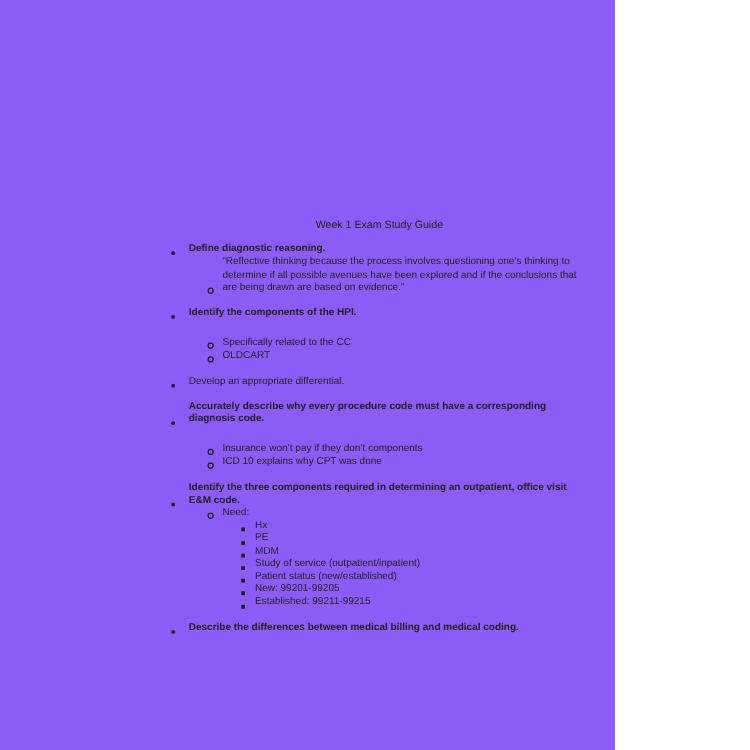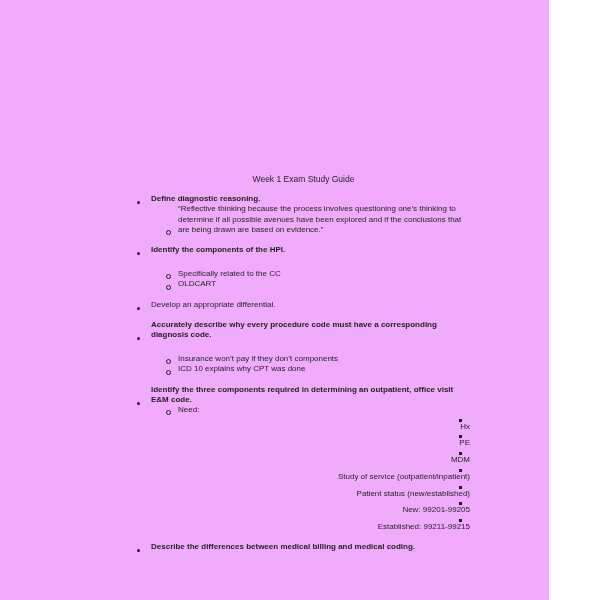--- a/index.html
+++ b/index.html
@@ -2,42 +2,42 @@
 <html><head>
 <meta charset="utf-8">
 <style>
   html,body{margin:0;padding:0;}
   body{
     width:600px;height:600px;
     background:#ffffff;
     font-family:"Liberation Sans","DejaVu Sans",sans-serif;
   }
   .stage{
-    position:relative;width:549px;height:600px;background:#f0abfc;overflow:hidden;
+    position:relative;width:492px;height:600px;background:#8b5cf6;overflow:hidden;
   }
   .doc{
     position:absolute;left:137px;top:174px;width:333px;
     font-size:8px;line-height:10.2px;color:#1f1f1f;
     -webkit-font-smoothing:antialiased;
   }
   .title{
     text-align:center;
     font-size:8.5px;
     margin-bottom:5.6px;
     white-space:nowrap;
   }
   .sec{margin-top:10px;}
   .row{display:flex;align-items:flex-end;}
   .row.bold{font-weight:bold;}
   .txt{flex:1 1 auto;}
   .mk{flex:0 0 auto;display:block;}
   .l1 .mk{width:14px;}
   .l2{padding-left:29px;}
   .l2 .mk{width:12px;}
-  .l3{padding-left:56px;flex-direction:column;}
+  .l3{padding-left:56px;}
   .l3 .mk{width:11px;}
   .mk::before{content:'';display:block;}
   .mk-disc::before{
     width:3px;height:3px;background:#1f1f1f;border-radius:50%;margin-top:3.5px;
   }
   .mk-circle::before{
     width:3px;height:3px;background:transparent;border:1px solid #1f1f1f;border-radius:50%;margin-top:3px;
   }
   .mk-square::before{
     width:3px;height:3px;background:#1f1f1f;margin-top:3.5px;

